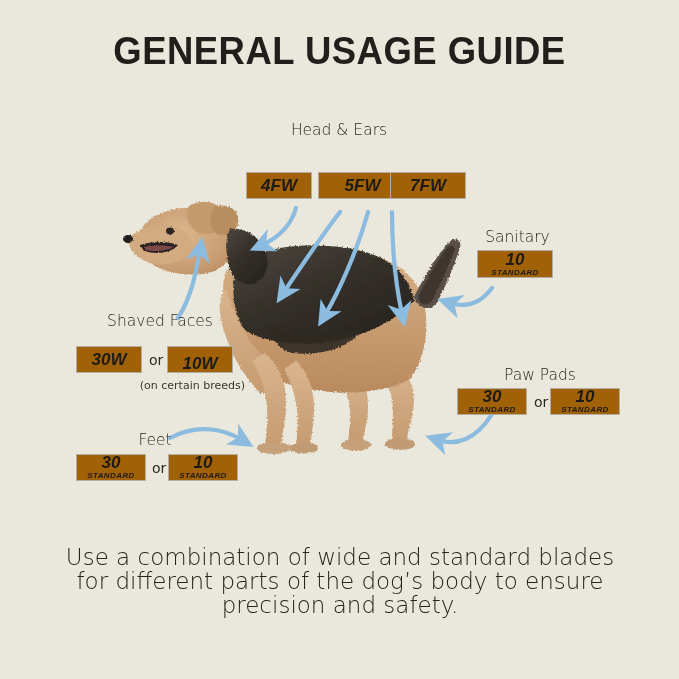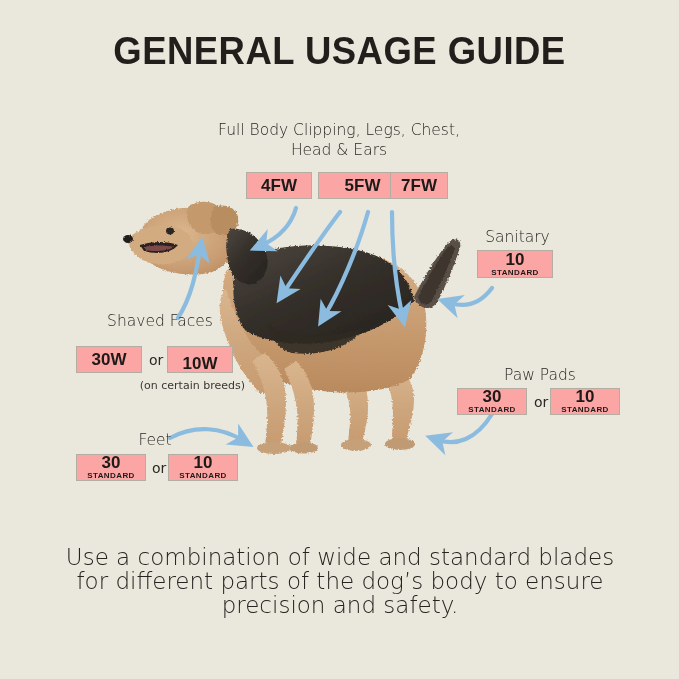--- a/index.html
+++ b/index.html
@@ -43,27 +43,28 @@
     text-align:right;
     white-space:nowrap;
     font-family:"DejaVu Sans", sans-serif;
     margin-top:48px;
   }
 
   
   .badge{
     position:absolute;
     border:1.3px solid #b3aea1;
-    background:#fca5a5;
+    background:#a16207;
     box-sizing:border-box;
     display:flex;
     flex-direction:column;
     align-items:center;
     justify-content:center;
     color:#1d1a17;
+    font-style:italic;
   }
   .badge .big{
     font-size:17px;font-weight:bold;line-height:17px;
     font-family:"Liberation Sans", sans-serif;
   }
   .badge .small{
     font-size:8px;font-weight:bold;letter-spacing:0.4px;line-height:10px;
     font-family:"Liberation Sans", sans-serif;
   }
   .badge.wide .big{font-size:17px;}
@@ -190,31 +191,30 @@
 
       <path d="M492,288 C480,304 466,308 450,303"></path>
 
       <path d="M492,414 C476,440 456,446 438,440"></path>
 
       <path d="M170,438 C196,424 222,428 242,440"></path>
     </g>
   </svg>
 
   <div class="lbl" style="left:189px;top:120px;width:300px;">
-    <div>Full Body Clipping, Legs, Chest,</div>
     <div>Head &amp; Ears</div>
   </div>
 
   <div class="badge wide" style="left:246px;top:172px;width:66px;height:27px;">
     <span class="big">4FW</span>
   </div>
   <div class="badge wide" style="left:318px;top:172px;width:89px;height:27px;">
     <span class="big">5FW</span>
   </div>
-  <div class="badge wide" style="left:390px;top:172px;width:58px;height:27px;">
+  <div class="badge wide" style="left:390px;top:172px;width:76px;height:27px;">
     <span class="big">7FW</span>
   </div>
 
   <div class="lbl" style="left:455px;top:227px;width:125px;">Sanitary</div>
   <div class="badge" style="left:477px;top:250px;width:76px;height:28px;">
     <span class="big">10</span>
     <span class="small">STANDARD</span>
   </div>
 
   <div class="lbl" style="left:75px;top:311px;width:170px;text-align:center;">Shaved Faces</div>

